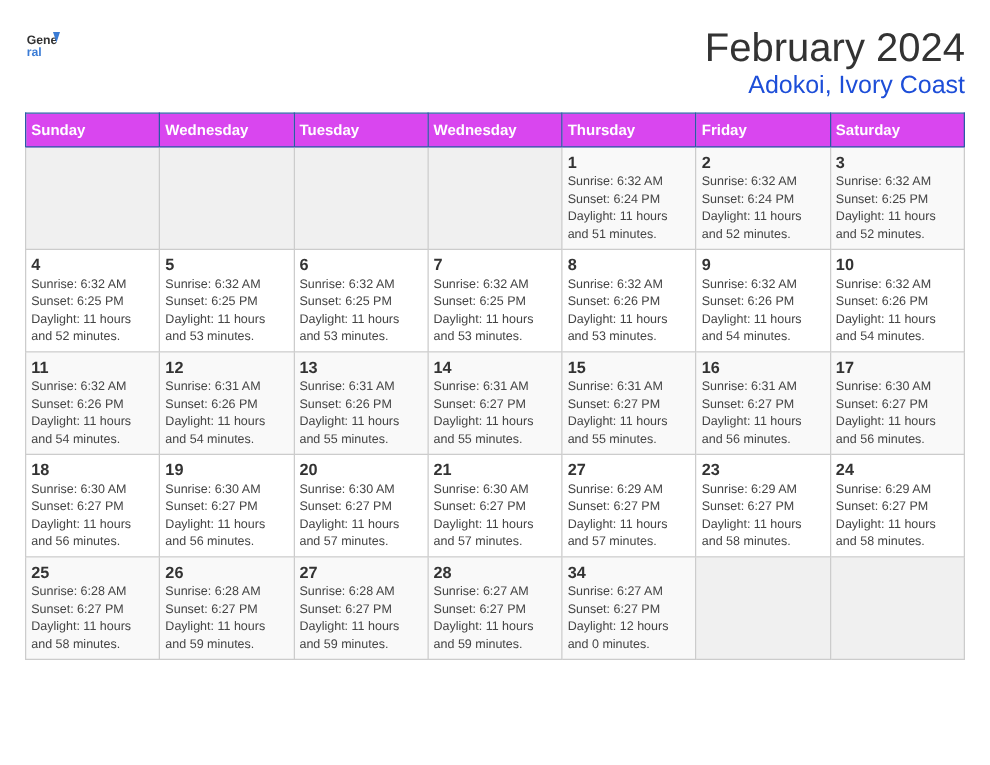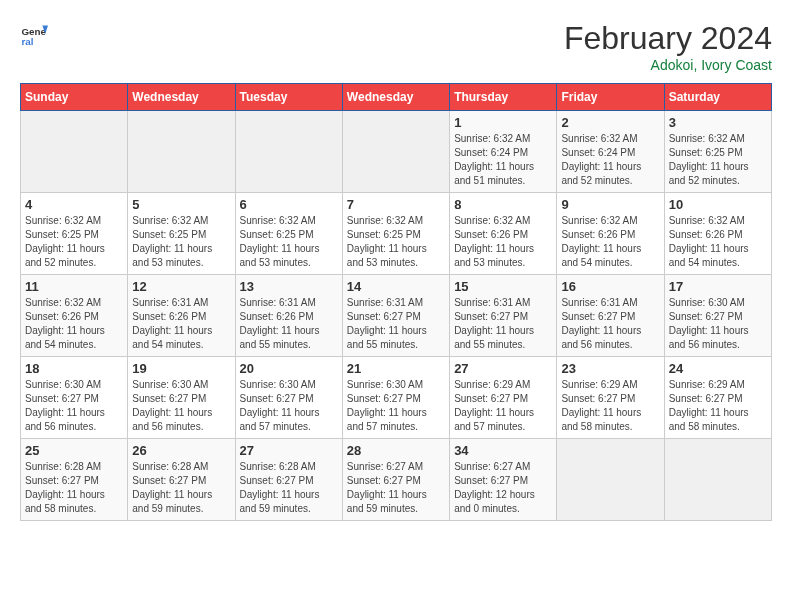--- a/index.html
+++ b/index.html
@@ -28,30 +28,30 @@
     .title-area {
       text-align: right;
     }
     .main-title {
       font-size: 32px;
       font-weight: normal;
       color: #333;
       text-align: right;
     }
     .subtitle {
-      font-size: 14px;
-      color: #15803d;
+      font-size: 20px;
+      color: #1d4ed8;
     }
     table {
       width: 100%;
       border-collapse: collapse;
       font-size: 11px;
     }
     thead tr th {
-      background-color: #ef4444;
+      background-color: #d946ef;
       color: white;
       padding: 6px 4px;
       text-align: left;
       font-weight: bold;
       font-size: 12px;
       border: 1px solid #2a5ba5;
     }
     tbody tr td {
       border: 1px solid #ccc;
       padding: 4px;

